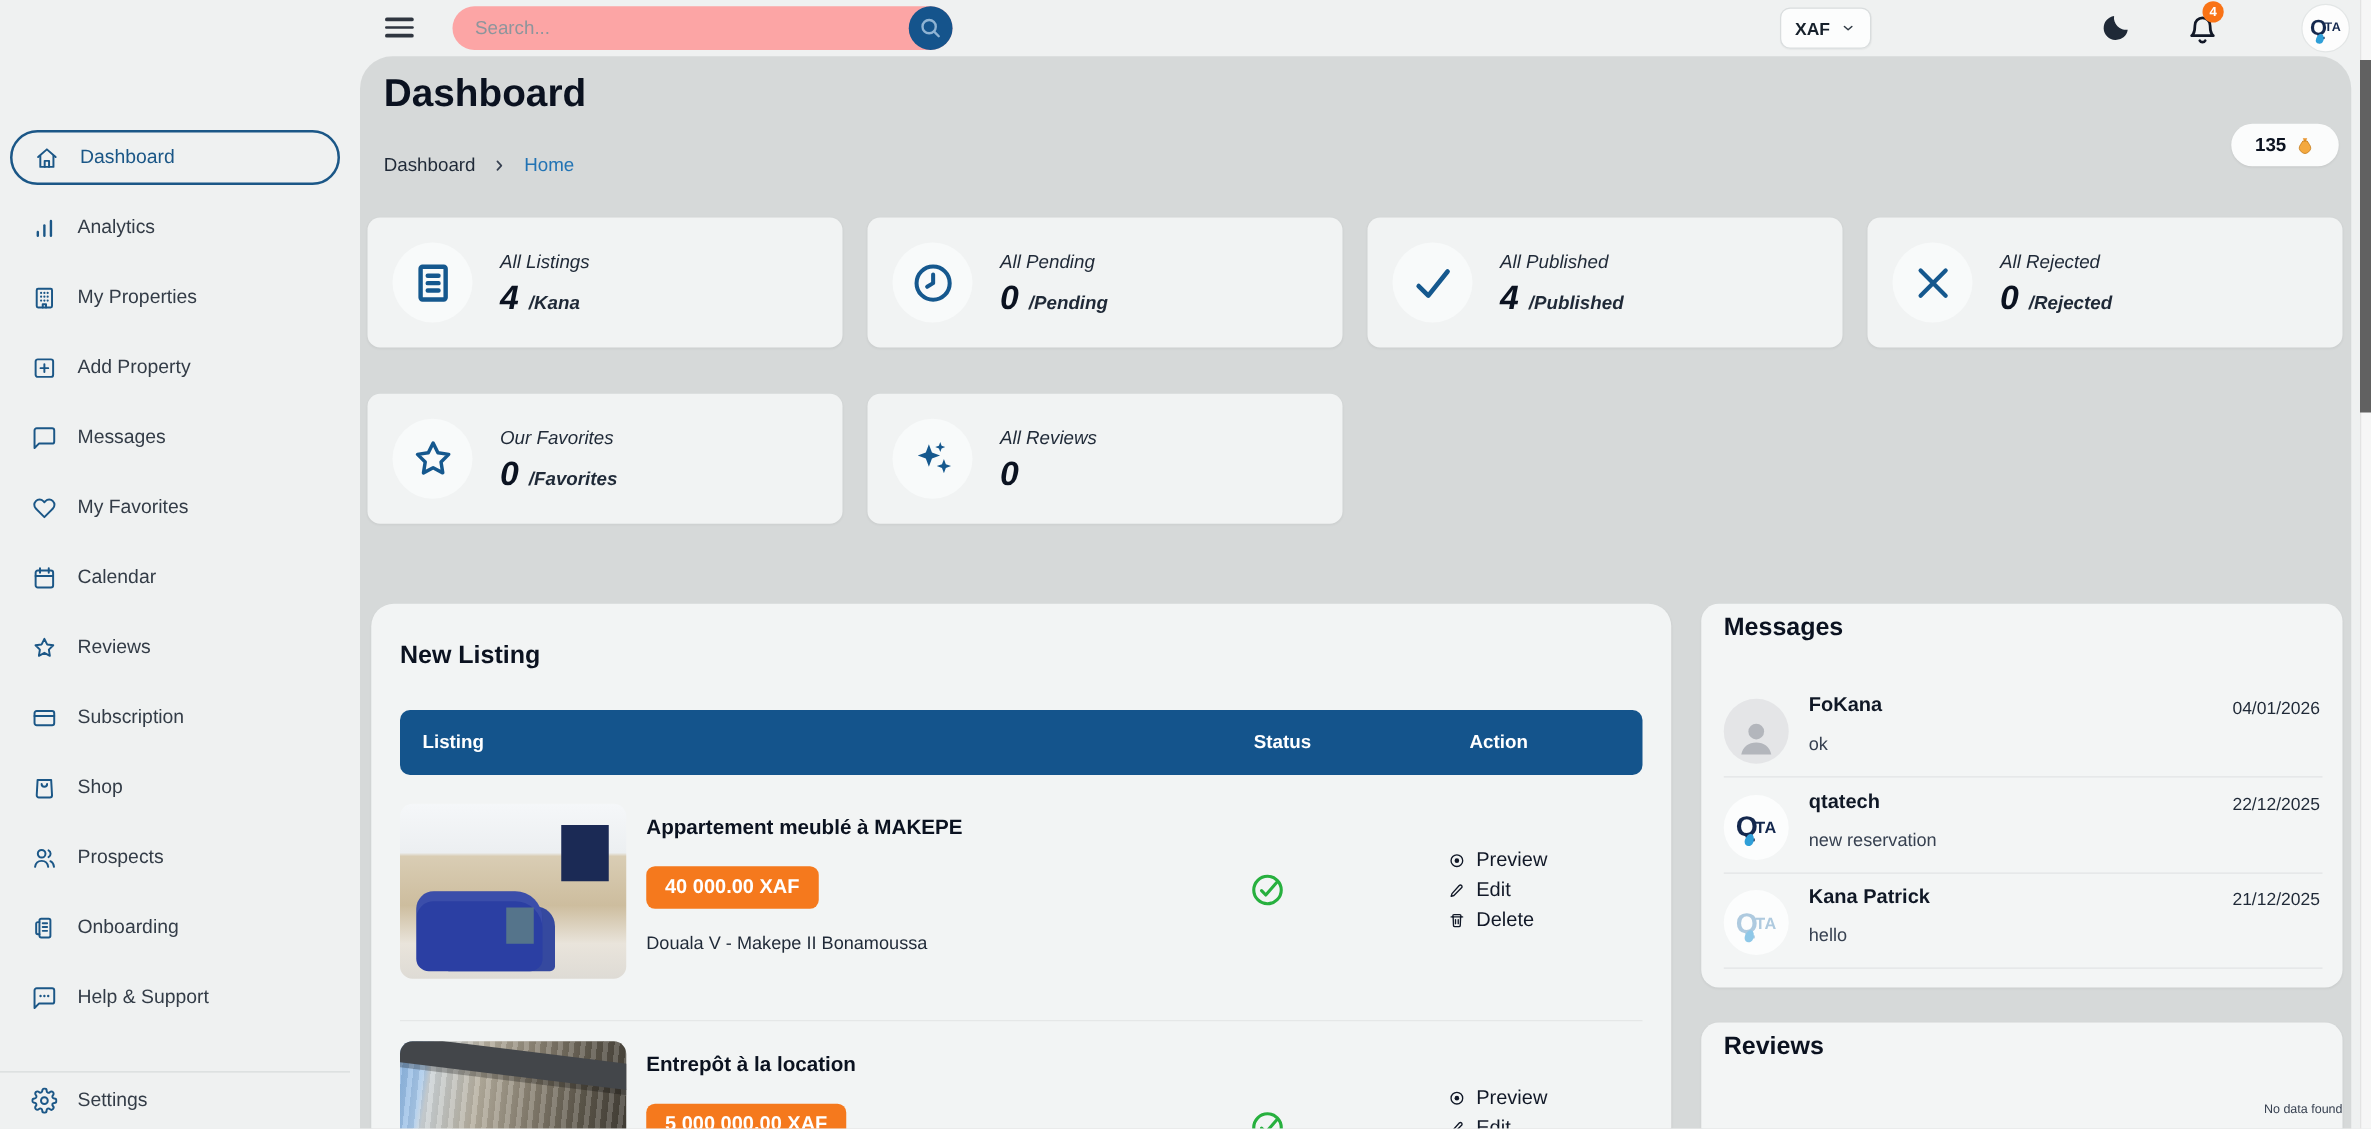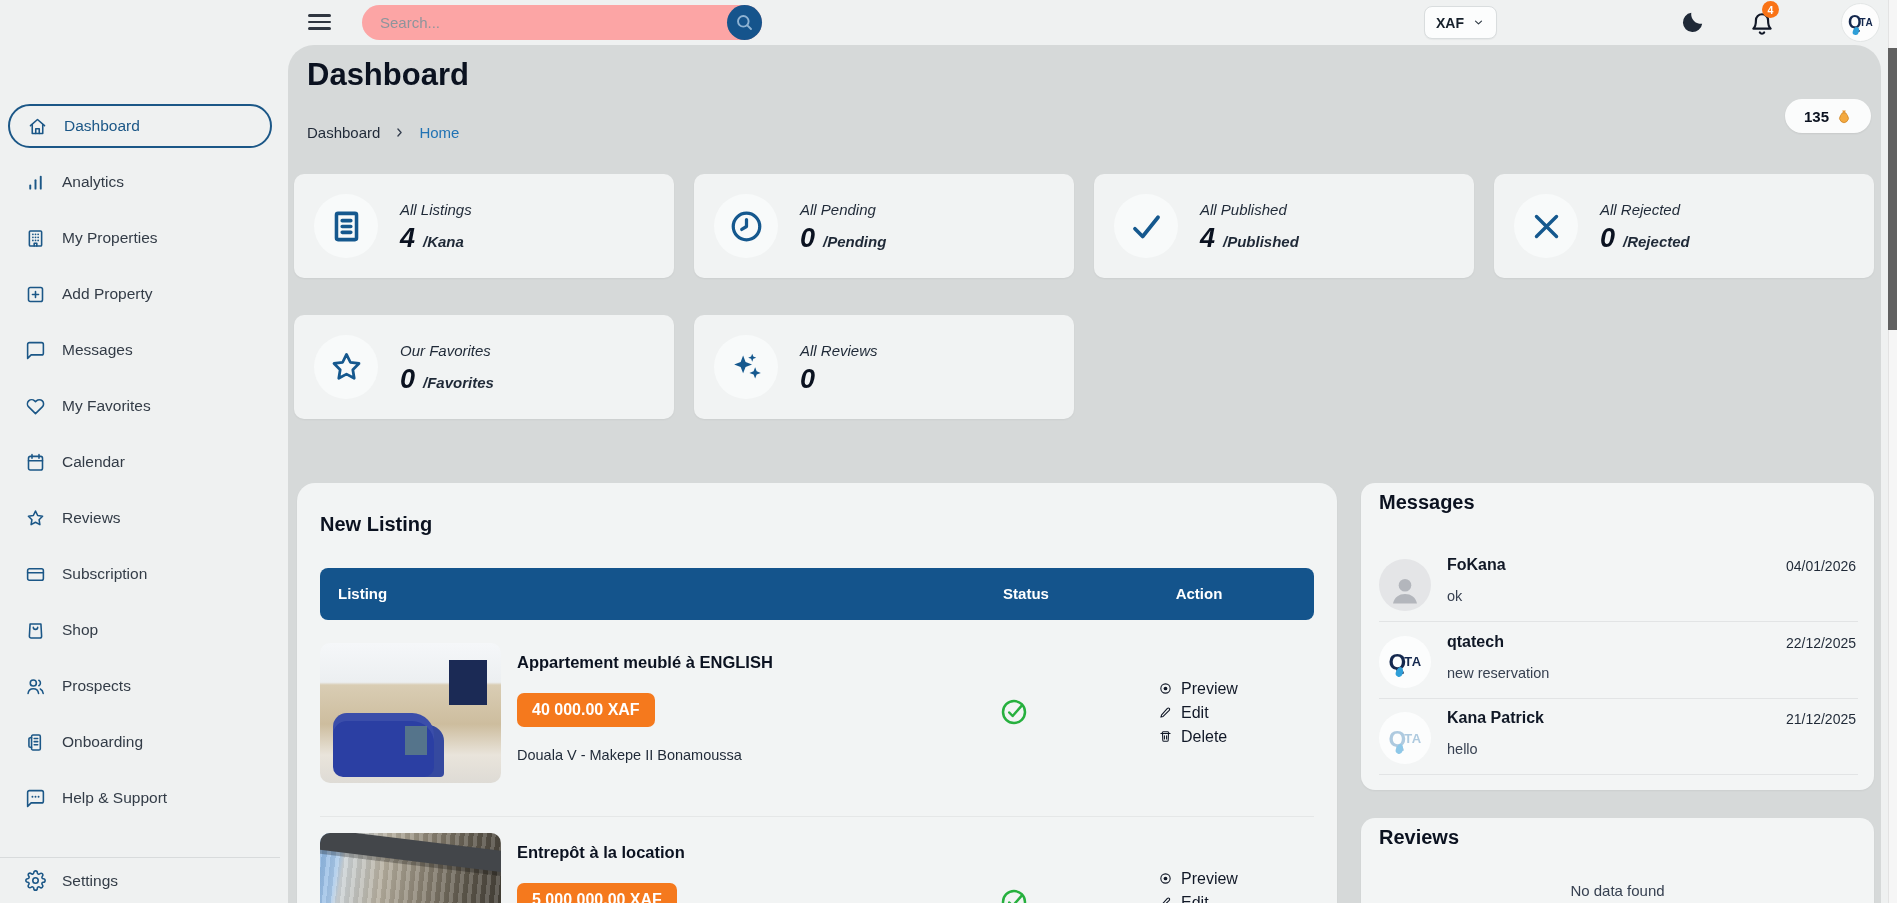--- a/index.html
+++ b/index.html
@@ -95,21 +95,21 @@
   .panel-title { position:absolute; left:18px; top:8px; font-size:20px; font-weight:800; color:#0b1220; }
   .msg-row { position:absolute; left:18px; right:16px; height:71px; border-bottom:1px solid #e2e4e5; cursor:pointer; }
   .avatar { position:absolute; left:0; top:8px; width:52px; height:52px; border-radius:50%; display:flex; align-items:center; justify-content:center; overflow:hidden; font-size:14px; }
   .avatar-person { background:#e4e5e7; color:#b3b6bc; }
   .avatar-person .icon { width:36px; height:36px; margin-top:8px; }
   .avatar-qta, .avatar-qta-light { background:#fcfdfd; }
   .msg-name { position:absolute; left:68px; top:5px; font-size:16px; font-weight:600; color:#101826; }
   .msg-date { position:absolute; right:2px; top:7px; font-size:14px; color:#1f2937; }
   .msg-text { position:absolute; left:68px; top:37px; font-size:14.5px; color:#374151; }
   .reviews-card { position:absolute; left:1073px; top:773px; width:513px; height:160px; background:#f3f5f5; border-radius:14px; box-shadow:0 1px 2px rgba(0,0,0,.05); }
-  .reviews-empty { position:absolute; left:0; right:0; top:64px; text-align:center; font-size:15px; color:#374151; }
+  .reviews-empty { position:absolute; left:0; right:0; top:64px; text-align:right; font-size:10px; color:#374151; }
 
   
   .scroll-track { position:absolute; right:0; top:0; width:9px; height:903px; background:#f6f6f6; border-left:1px solid #e3e3e3; }
   .scroll-thumb { position:absolute; right:0; top:48px; width:9px; height:282px; background:#616161; cursor:pointer; }
 
   .coin-icon svg { width:100%; height:100%; }
 </style>
 </head>
 <body>
 
@@ -448,21 +448,21 @@
     <div class="listing-card">
       <div class="lc-title">New Listing</div>
       <div class="lc-header">
         <span class="col-listing">Listing</span>
         <span class="col-status">Status</span>
         <span class="col-action">Action</span>
       </div>
       <div id="listing-rows">
           <div class="listing-row" style="top: 148px;">
     <div class="thumb thumb-apartment"></div>
-    <div class="l-title">Appartement meublé à ENGLISH</div>
+    <div class="l-title">Appartement meublé à MAKEPE</div>
     <div class="l-chip">40 000.00 XAF</div>
     <div class="l-loc">Douala V - Makepe II Bonamoussa</div>
     <span class="l-status icon">
               <svg viewBox="0 0 24 24" fill="none" stroke="currentColor" stroke-width="2" stroke-linecap="round" stroke-linejoin="round">
                 <circle cx="12" cy="12" r="8.8"></circle>
                 <path d="m8.2 12.4 2.7 2.8 7.1-8.1"></path>
               </svg>
             </span>
     <div class="l-actions">
               <div class="action-item">

